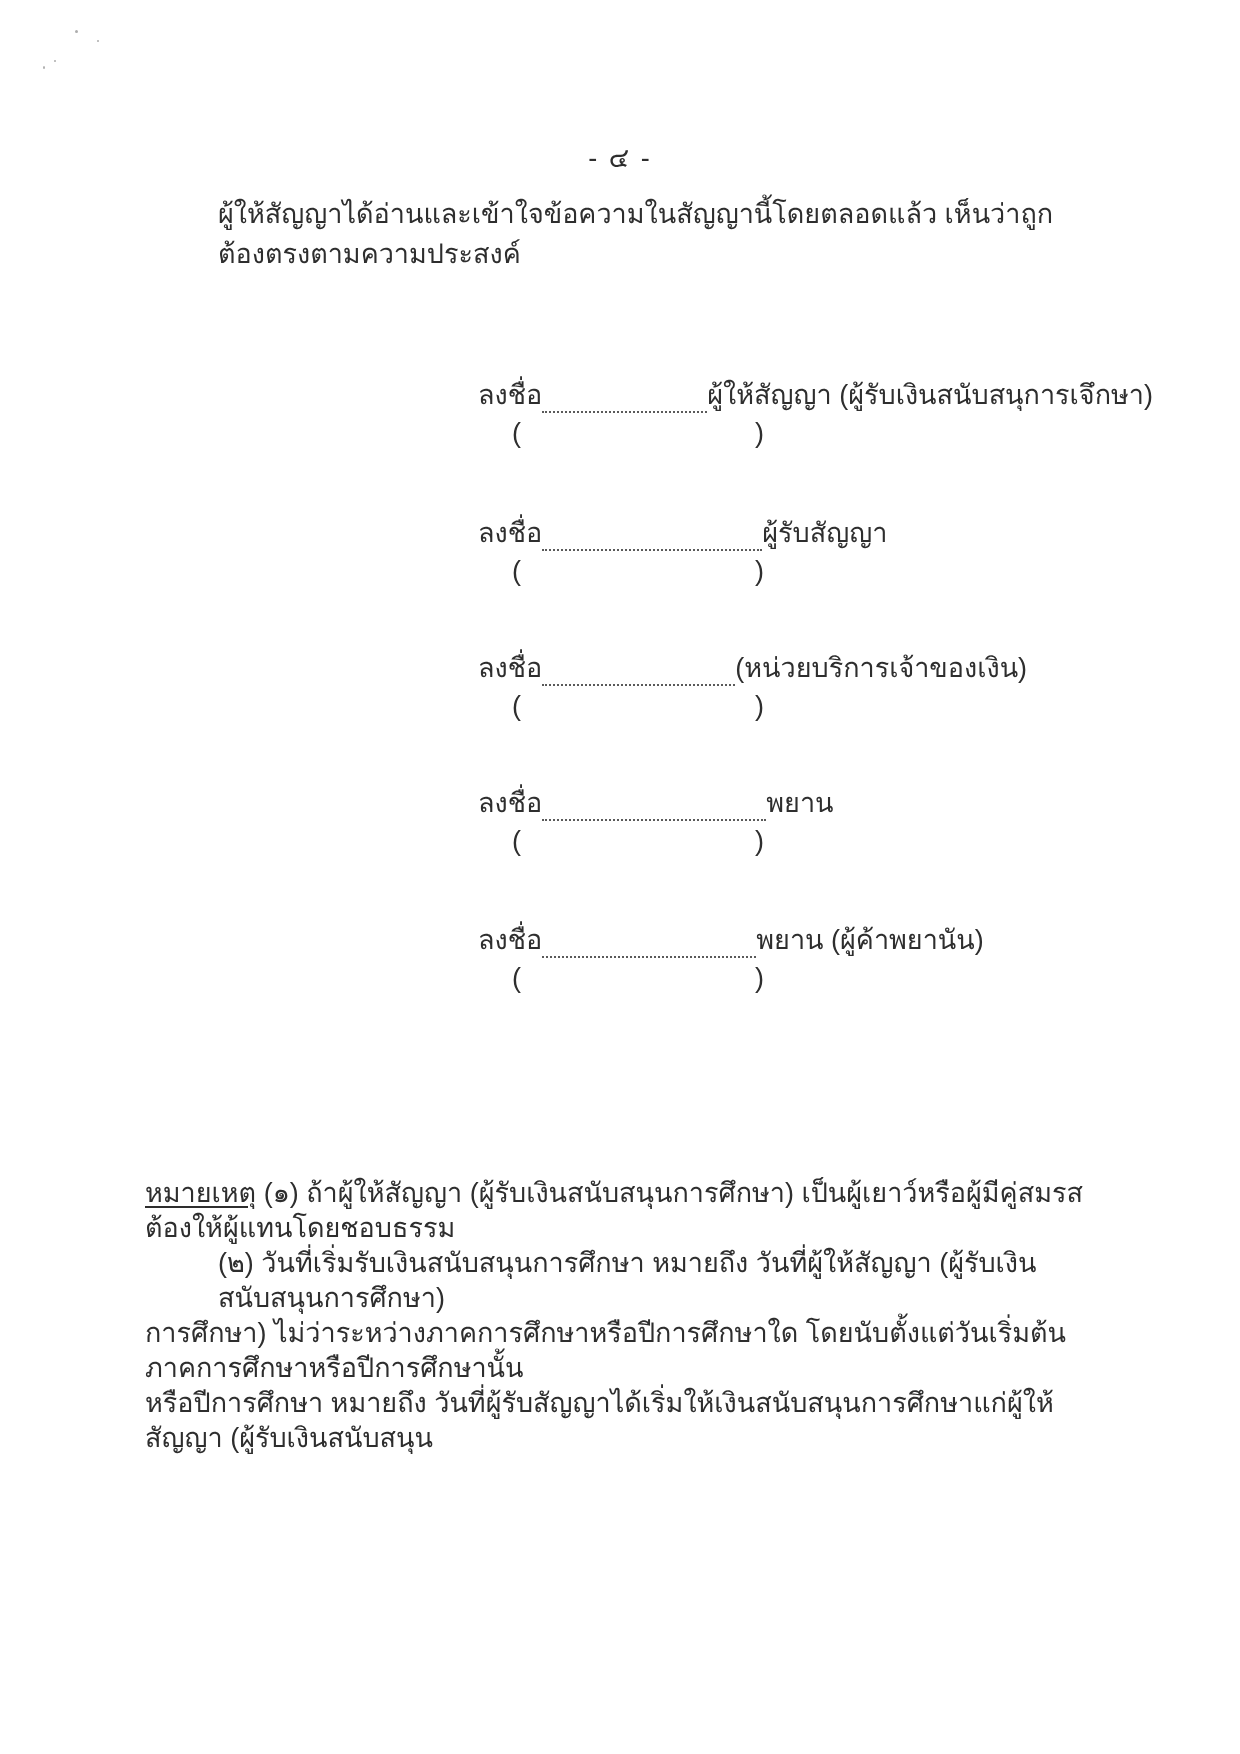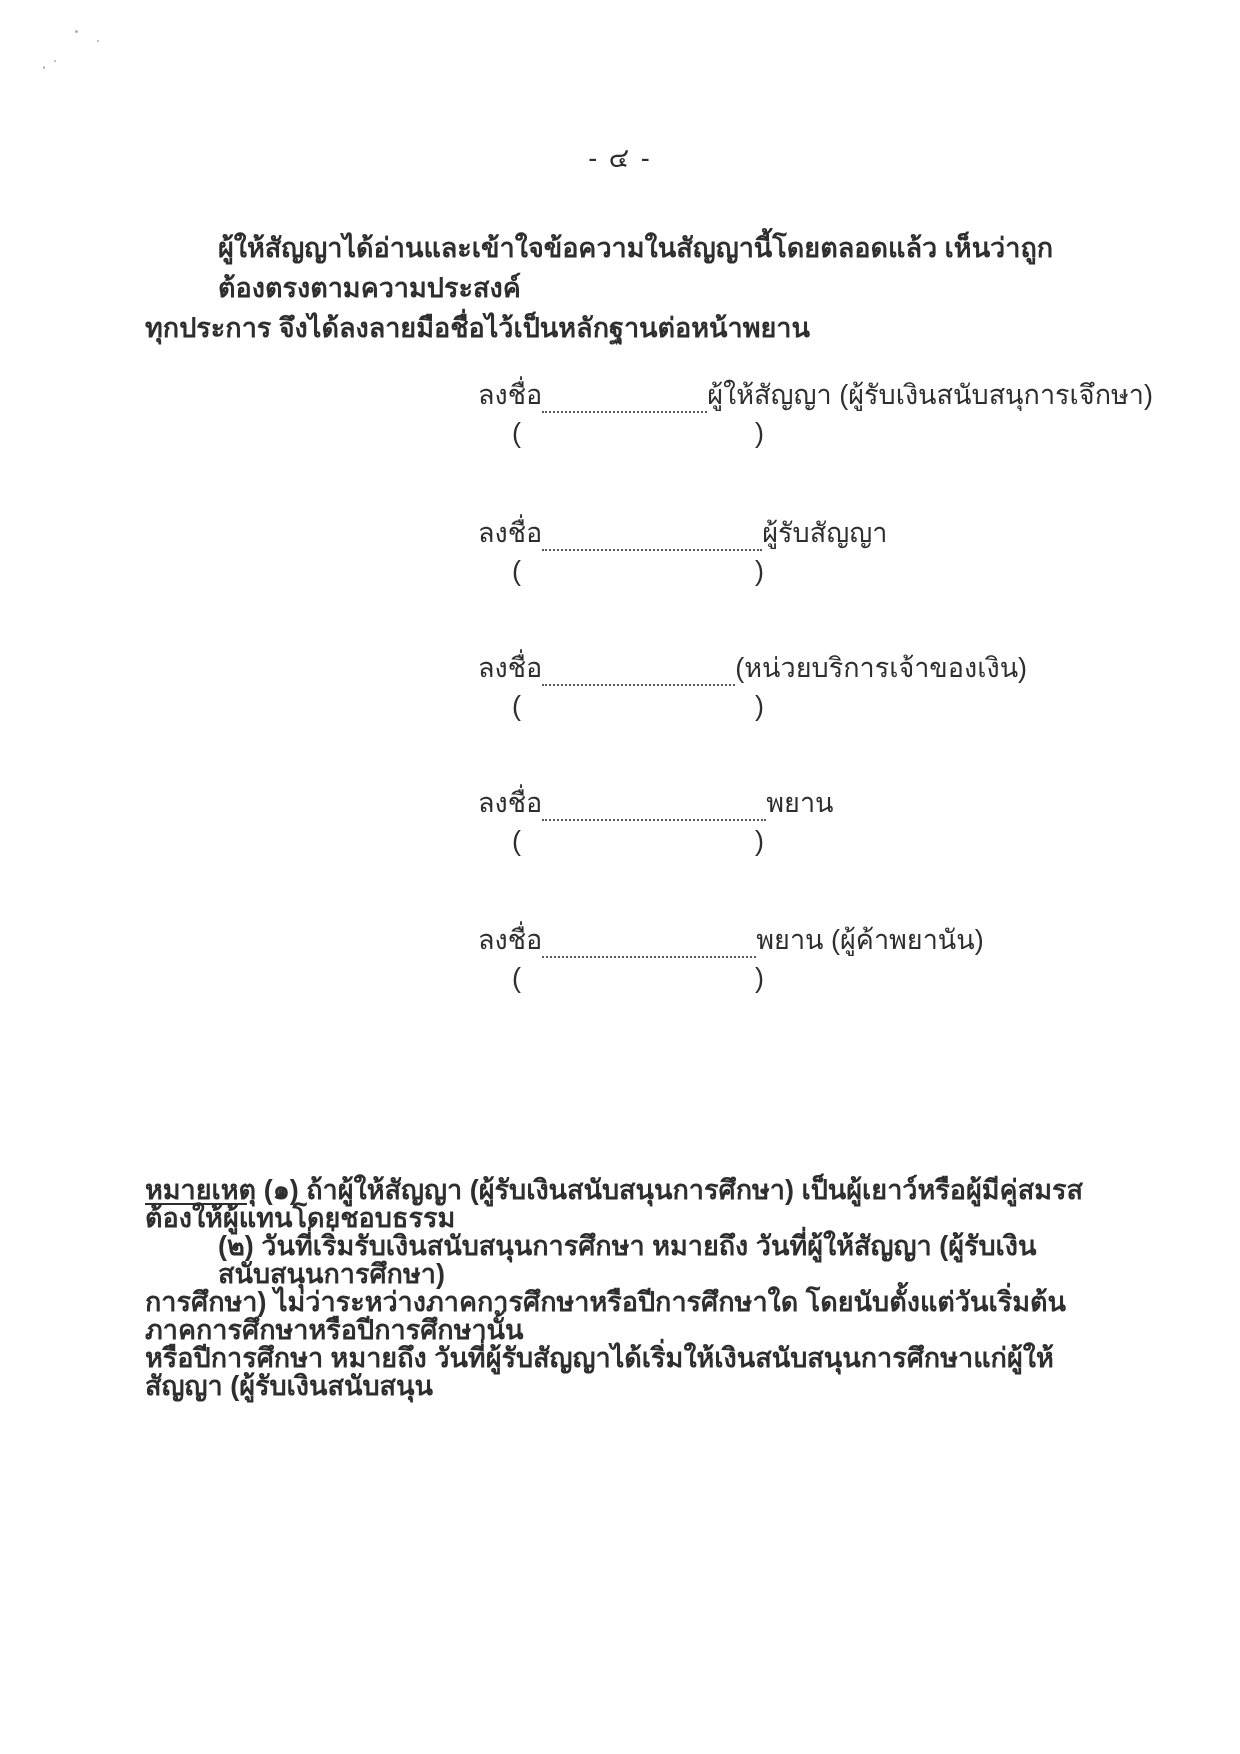--- a/index.html
+++ b/index.html
@@ -33,25 +33,24 @@
     position: absolute;
     top: 136px;
     left: 0;
     width: 100%;
     text-align: center;
     letter-spacing: 2px;
   }
 
   .intro {
     position: absolute;
-    top: 228px;
+    top: 194px;
     left: 145px;
     width: 955px;
     line-height: 40px;
-    font-weight: bold;
   }
   .intro .line1 { padding-left: 73px; }
 
   .sig-block { position: absolute; left: 478px; }
   .sig-block.b1 { top: 378px; }
   .sig-block.b2 { top: 516px; }
   .sig-block.b3 { top: 651px; }
   .sig-block.b4 { top: 786px; }
   .sig-block.b5 { top: 923px; }
 
@@ -81,22 +80,21 @@
     margin-left: 34px;
     margin-top: 2px;
     height: 38px;
   }
 
   .notes {
     position: absolute;
     top: 1176px;
     left: 145px;
     width: 960px;
-    line-height: 28px;
-    font-weight: bold;
+    line-height: 35px;
   }
   .notes .indent { padding-left: 73px; }
   .notes-heading {
     text-decoration: underline;
     text-underline-offset: 4px;
   }
 </style>
 </head>
 <body>
 
@@ -104,21 +102,20 @@
 
   <span class="speck s1"></span>
   <span class="speck s2"></span>
   <span class="speck s3"></span>
   <span class="speck s4"></span>
 
   <div class="page-number">- ๔ -</div>
 
   <div class="intro">
     <div class="line1">ผู้ให้สัญญาได้อ่านและเข้าใจข้อความในสัญญานี้โดยตลอดแล้ว เห็นว่าถูกต้องตรงตามความประสงค์</div>
-    <div class="line2">ทุกประการ จึงได้ลงลายมือชื่อไว้เป็นหลักฐานต่อหน้าพยาน</div>
   </div>
 
   <div class="sig-block b1">
     <div class="sig-row">
       <span>ลงชื่อ</span>
         <span class="sig-dots"></span>
         <span>ผู้ให้สัญญา (ผู้รับเงินสนับสนุการเจึกษา)</span>
     </div>
     <div class="paren-row">
       <span>(</span>

